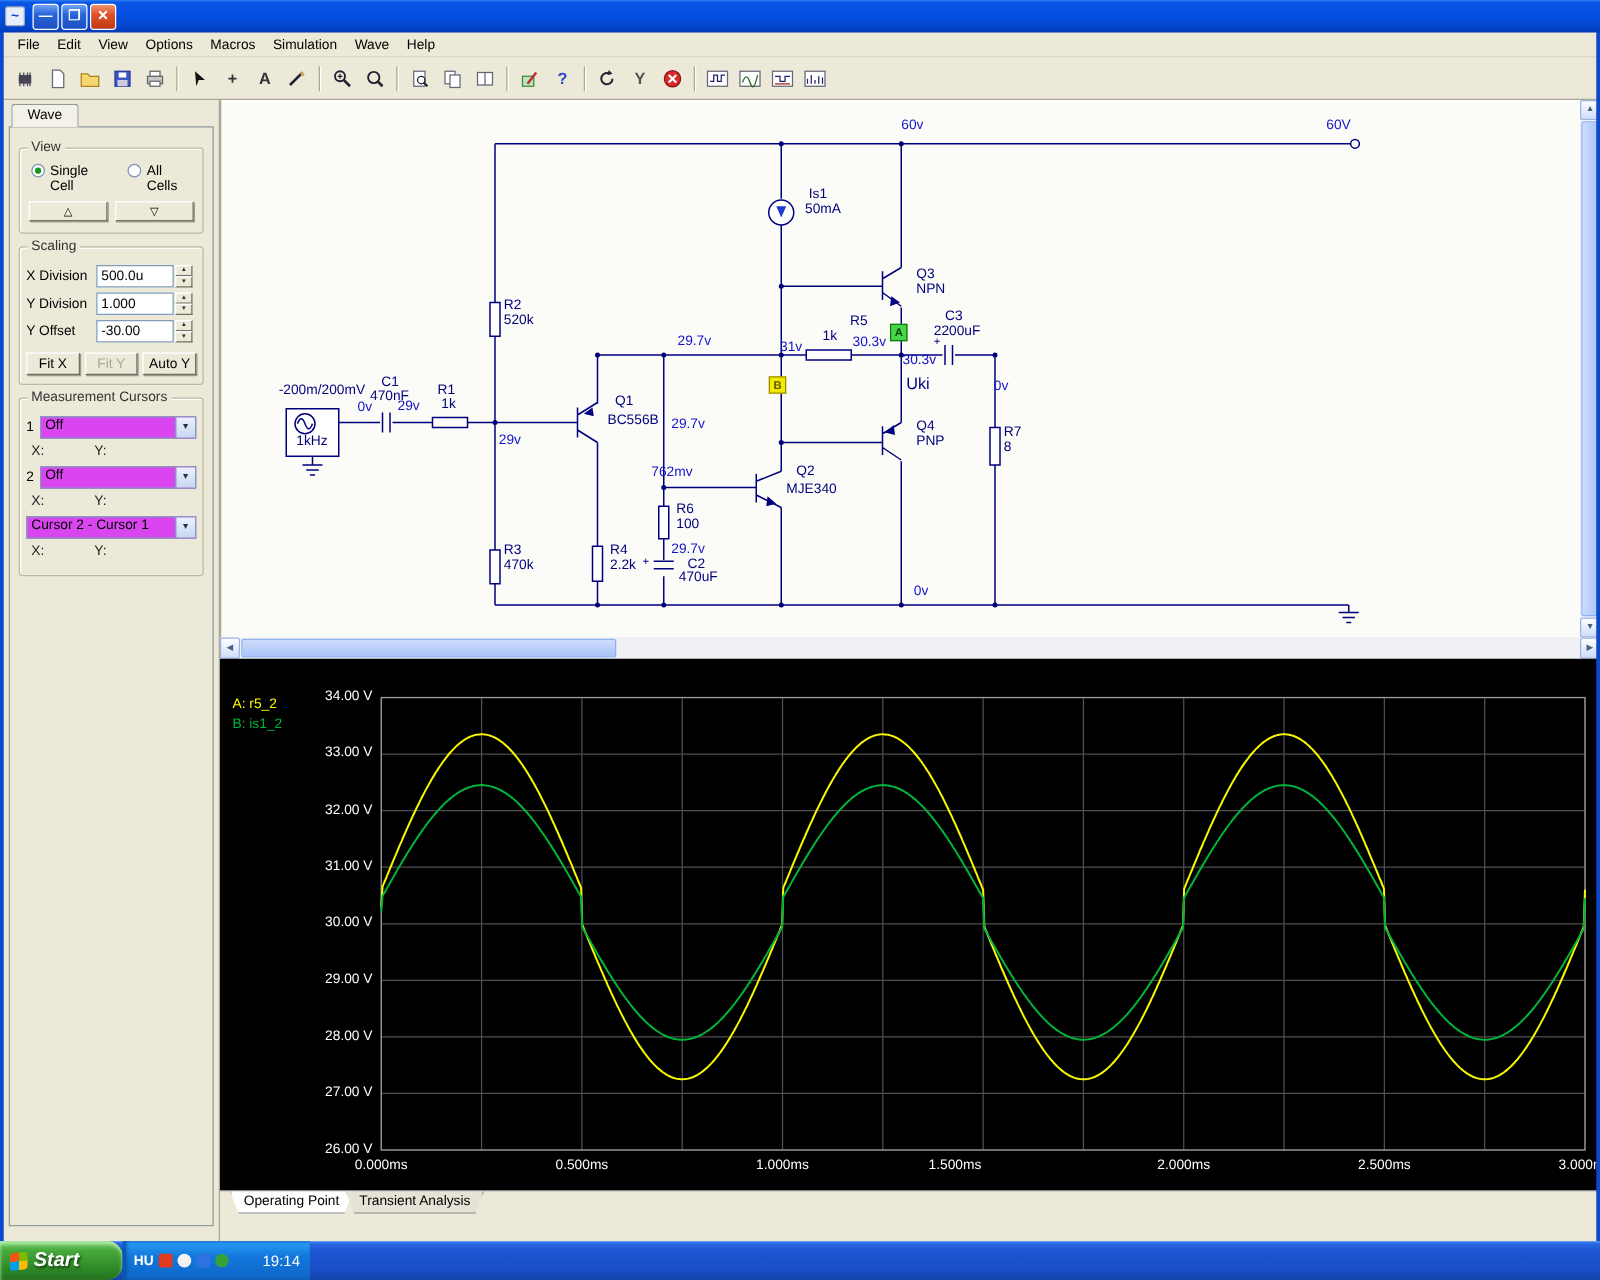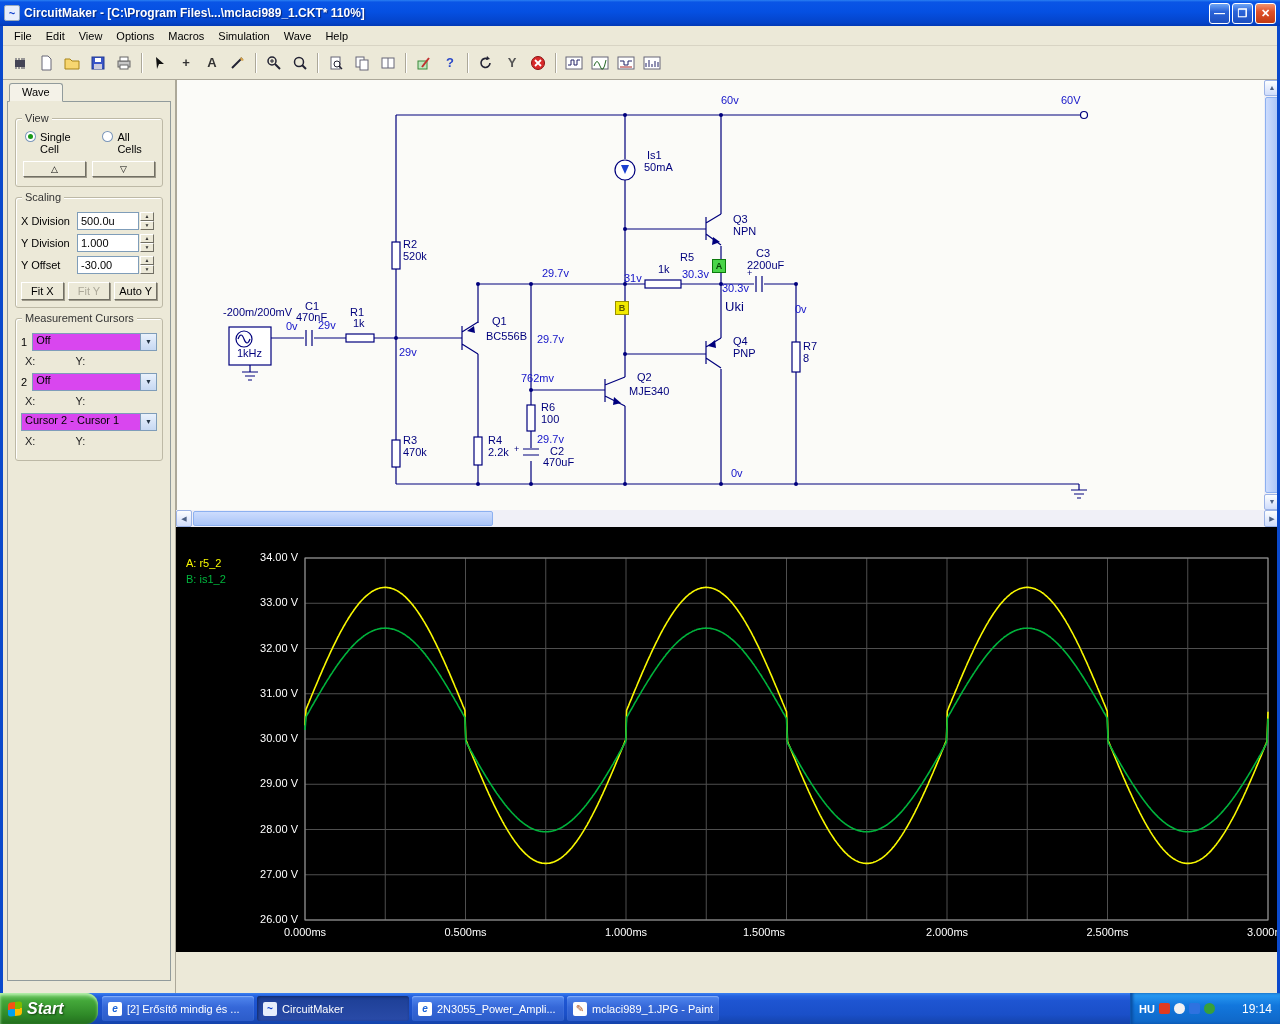--- a/index.html
+++ b/index.html
@@ -145,21 +145,20 @@
 </style>
 </head>
 <body>
 
 <div id="app">
   <div class="frame-edge" id="edge-l"></div>
   <div class="frame-edge" id="edge-r"></div>
 
   <div id="titlebar">
     <span class="app-icon">~</span>
-    <span id="title-text">CircuitMaker - [C:\Program Files\...\mclaci989_1.CKT* 110%]</span>
     <span class="win-btn">—</span>
     <span class="win-btn">❐</span>
     <span class="win-btn close">✕</span>
   </div>
 
   <div id="menubar">
       <span class="menu-item">File</span>
       <span class="menu-item">Edit</span>
       <span class="menu-item">View</span>
       <span class="menu-item">Options</span>
@@ -600,45 +599,31 @@
         <div class="wave-xlab" style="left: 94px; top: 399px;">0.000ms</div>
         <div class="wave-xlab" style="left: 254.5px; top: 399px;">0.500ms</div>
         <div class="wave-xlab" style="left: 415px; top: 399px;">1.000ms</div>
         <div class="wave-xlab" style="left: 553px; top: 399px;">1.500ms</div>
         <div class="wave-xlab" style="left: 736px; top: 399px;">2.000ms</div>
         <div class="wave-xlab" style="left: 896.5px; top: 399px;">2.500ms</div>
         <div class="wave-xlab" style="left: 1057px; top: 399px;">3.000ms</div>
       </div>
   </div>
 
+  <div id="tabsrow">
+      <div class="sheet-tab">Operating Point</div>
+      <div class="sheet-tab inactive">Transient Analysis</div>
+    </div>
   <div id="strip"></div>
 
   <div id="taskbar">
     <div id="start-btn">
       <span class="xp-flag"></span>
       <span>Start</span>
     </div>
-    <div id="tasks">
-        <div class="task">
-          <span class="task-icon ie-icon"></span>
-          <span>[2] Erősítő mindig és ...</span>
-        </div>
-        <div class="task active">
-          <span class="task-icon circuitmaker-icon"></span>
-          <span>CircuitMaker</span>
-        </div>
-        <div class="task">
-          <span class="task-icon ie-icon"></span>
-          <span>2N3055_Power_Ampli...</span>
-        </div>
-        <div class="task">
-          <span class="task-icon paint-icon"></span>
-          <span>mclaci989_1.JPG - Paint</span>
-        </div>
-      </div>
     <div id="tray">
       <span style="font-weight:bold;">HU</span>
       <span class="tray-ico" style="background:#e03a1f;"></span>
       <span class="tray-ico" style="background:#f2f2f2;border-radius:50%;"></span>
       <span class="tray-ico" style="background:#2e72e0;"></span>
       <span class="tray-ico" style="background:#37a03a;border-radius:50%;"></span>
       <span id="clock">19:14</span>
     </div>
   </div>
 </div>

